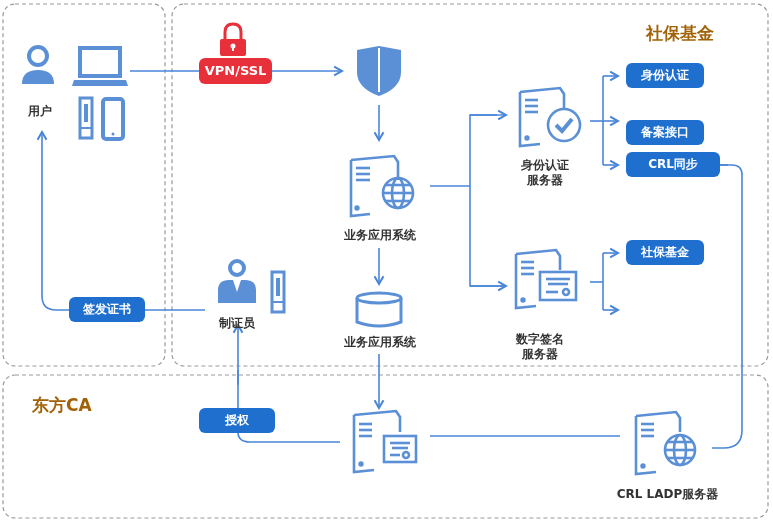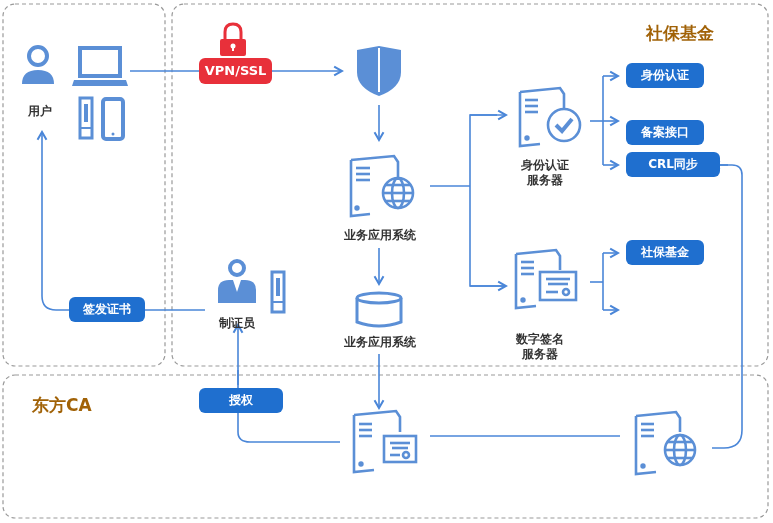--- a/index.html
+++ b/index.html
@@ -176,20 +176,21 @@
 
   <div class="lbl" style="left:20px;top:104px;width:40px;">用户</div>
   <div class="vpn" style="left:199px;top:58px;width:73px;">VPN/SSL</div>
   <div class="lbl" style="left:330px;top:228px;width:100px;">业务应用系统</div>
   <div class="lbl" style="left:330px;top:335px;width:100px;">业务应用系统</div>
   <div class="lbl" style="left:505px;top:158px;width:80px;">身份认证
 服务器</div>
   <div class="lbl" style="left:500px;top:332px;width:80px;">数字签名
 服务器</div>
   <div class="lbl" style="left:207px;top:316px;width:60px;">制证员</div>
+  <div class="lbl" style="left:605px;top:487px;width:125px;">CRL LADP服务器</div>
 
   <div class="btn" style="left:626px;top:63px;width:78px;">身份认证</div>
   <div class="btn" style="left:626px;top:108px;width:78px;margin-top:12px;">备案接口</div>
   <div class="btn" style="left:626px;top:152px;width:94px;">CRL同步</div>
   <div class="btn" style="left:626px;top:240px;width:78px;">社保基金</div>
   <div class="btn" style="left:69px;top:297px;width:76px;">签发证书</div>
-  <div class="btn" style="left:199px;top:388px;width:84px;">授权</div>
+  <div class="btn" style="left:199px;top:408px;width:76px;">授权</div>
 </div>
 
 </body></html>

